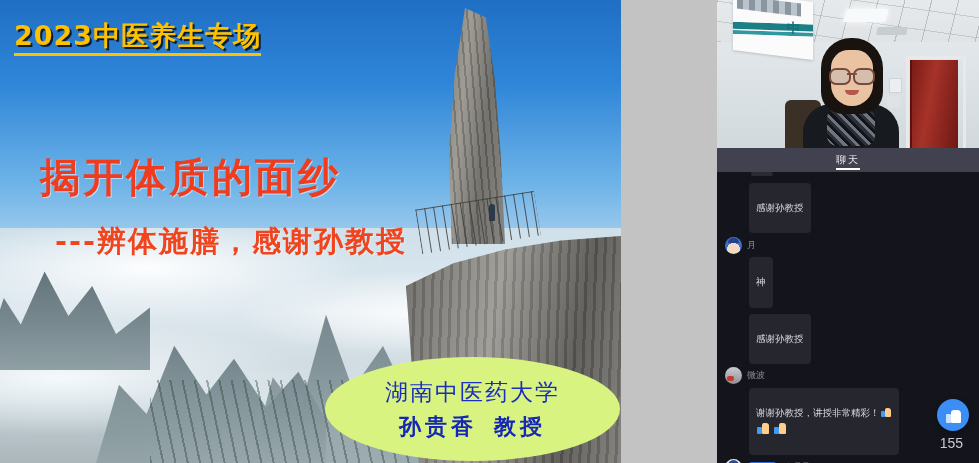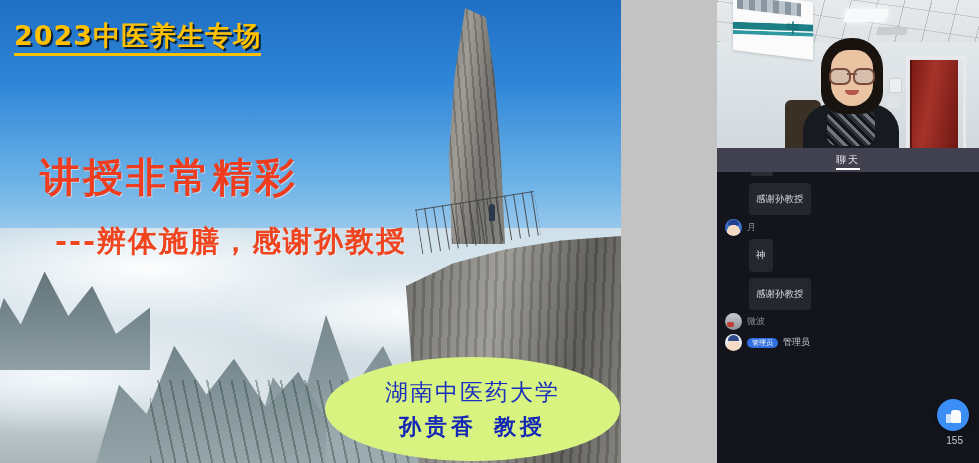--- a/index.html
+++ b/index.html
@@ -122,55 +122,55 @@
   .av.a3:before{content:"";position:absolute;left:2px;top:9px;width:7px;height:5px;background:#c23b2e;border-radius:2px;}
   .av.a4{background:radial-gradient(circle at 50% 74%,#f6ddc6 0 44%,#f3efe8 45%);}
   .av.a4:before{content:"";position:absolute;left:3px;top:1px;width:11px;height:6px;background:#5a3a24;border-radius:6px 6px 0 0;}
   .av.a5{background:radial-gradient(circle at 50% 74%,#f6dcc6 0 44%,#e9edf3 45%);}
   .av.a5:before{content:"";position:absolute;left:3px;top:1px;width:11px;height:6px;background:#2f4b8c;border-radius:6px 6px 0 0;}
   .uname{font-size:9px;color:#8e9099;}
   .uname.bright{color:#c9ccd4;}
   .badge{display:inline-block;font-size:7px;color:#fff;background:#2f6fe0;border-radius:7px;padding:1px 5px;
          line-height:1.1;max-width:42px;overflow:hidden;white-space:nowrap;text-overflow:ellipsis;}
   .bubble{margin:3px 0 0 24px;display:inline-block;max-width:196px;background:#25262e;color:#d8dae0;
-          font-size:9.5px;line-height:1.5;border-radius:4px;padding:9px 7px;word-break:break-all;}
+          font-size:9.5px;line-height:1.5;border-radius:4px;padding:18px 7px;word-break:break-all;}
   .bubble.blue{background:#2f7ff0;color:#ffffff;}
   .tu{display:inline-block;width:10px;height:10px;vertical-align:-1px;position:relative;margin:0 1px;}
   .tu:before{content:"";position:absolute;left:0;bottom:0;width:4px;height:6px;background:#3d9df5;border-radius:1px;}
   .tu:after{content:"";position:absolute;left:4px;bottom:0;width:6px;height:9px;background:#ffce8a;border-radius:2px 3px 1px 1px;}
   .emoji-row{margin-top:2px;}
   .emoji-row .tu{width:12px;height:12px;margin-right:4px;}
   .emoji-row .tu:before{width:5px;height:7px;}
   .emoji-row .tu:after{left:5px;width:7px;height:11px;}
 
   .like{position:absolute;right:10px;top:251px;width:32px;height:32px;border-radius:50%;
         background:#3a8ef6;display:flex;align-items:center;justify-content:center;box-shadow:0 2px 6px rgba(0,0,0,.4);}
   .like .hand{position:relative;width:15px;height:15px;}
   .like .hand:before{content:"";position:absolute;left:0;bottom:0;width:5px;height:9px;background:#cfe3fb;border-radius:1px;}
   .like .hand:after{content:"";position:absolute;left:5px;bottom:0;width:10px;height:13px;background:#ffffff;border-radius:3px 4px 1px 1px;}
-  .likecount{position:absolute;right:16px;top:287px;font-size:10px;color:#c8cad2;}
+  .likecount{position:absolute;right:16px;top:287px;font-size:14px;color:#c8cad2;}
 </style>
 </head>
 <body>
 
 <div class="screen">
 
   <div class="slide">
     <div class="cloudsea"></div>
     <div class="peak pk1"></div>
     <div class="peak pk2"></div>
     <div class="peak pk3"></div>
     <div class="trees"></div>
     <div class="cliff"></div>
     <div class="pillar"></div>
     <div class="railing"></div>
     <div class="person"></div>
 
     <div class="slide-title">2023中医养生专场</div>
-    <div class="slide-h1">讲授非常精彩</div>
+    <div class="slide-h1">揭开体质的面纱</div>
     <div class="slide-h2">---辨体施膳，感谢孙教授</div>
 
     <div class="oval">
       <div class="l1">湖南中医药大学</div>
       <div class="l2">孙贵香  教授</div>
     </div>
   </div>
 
   <div class="right">
 
@@ -227,20 +227,26 @@
 
         <div class="row">
           <span class="bubble">感谢孙教授</span>
         </div>
 
         <div class="row">
           <div class="uline">
             <span class="av a3"></span>
             <span class="uname">微波</span>
           </div>
+          <span class="bubble">
+            <span>谢谢孙教授，讲授非常精彩！</span><span class="tu"></span>
+            <div class="emoji-row">
+              <span class="tu"></span><span class="tu"></span>
+            </div>
+          </span>
         </div>
 
 
         <div class="row">
           <div class="uline">
             <span class="av a5"></span>
             <span class="badge">管理员</span>
             <span class="uname bright">管理员</span>
           </div>
         </div>

